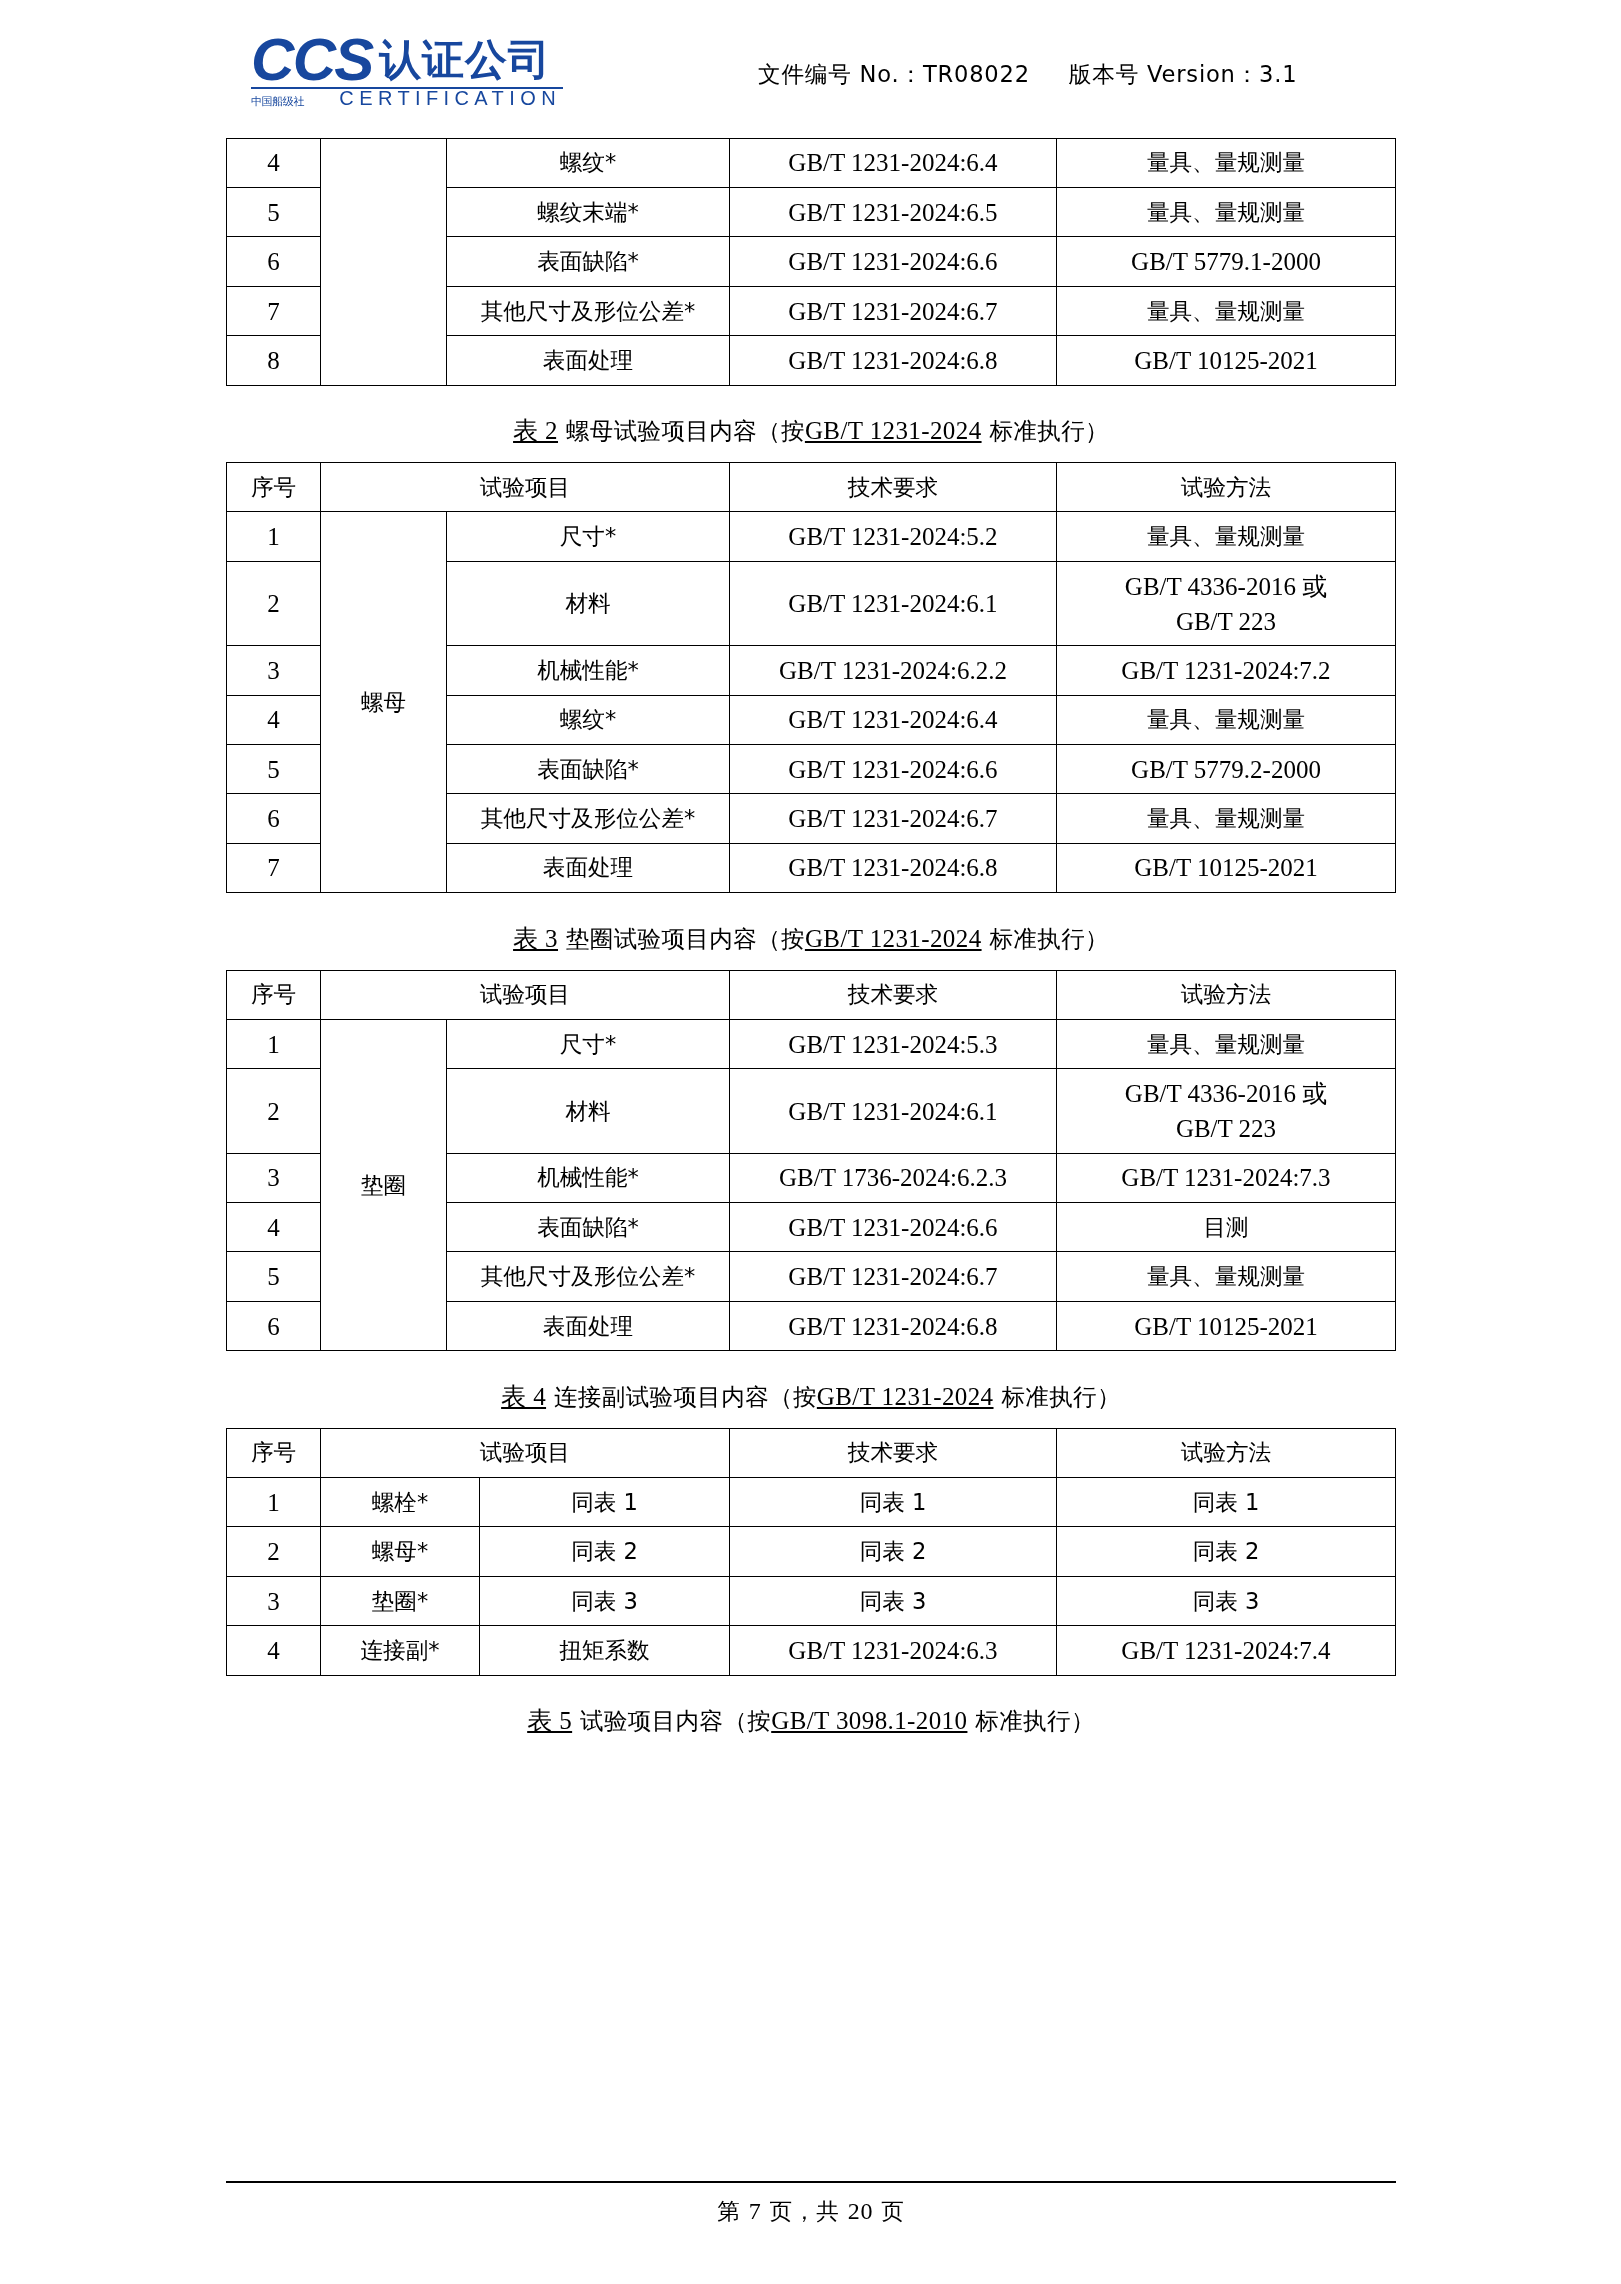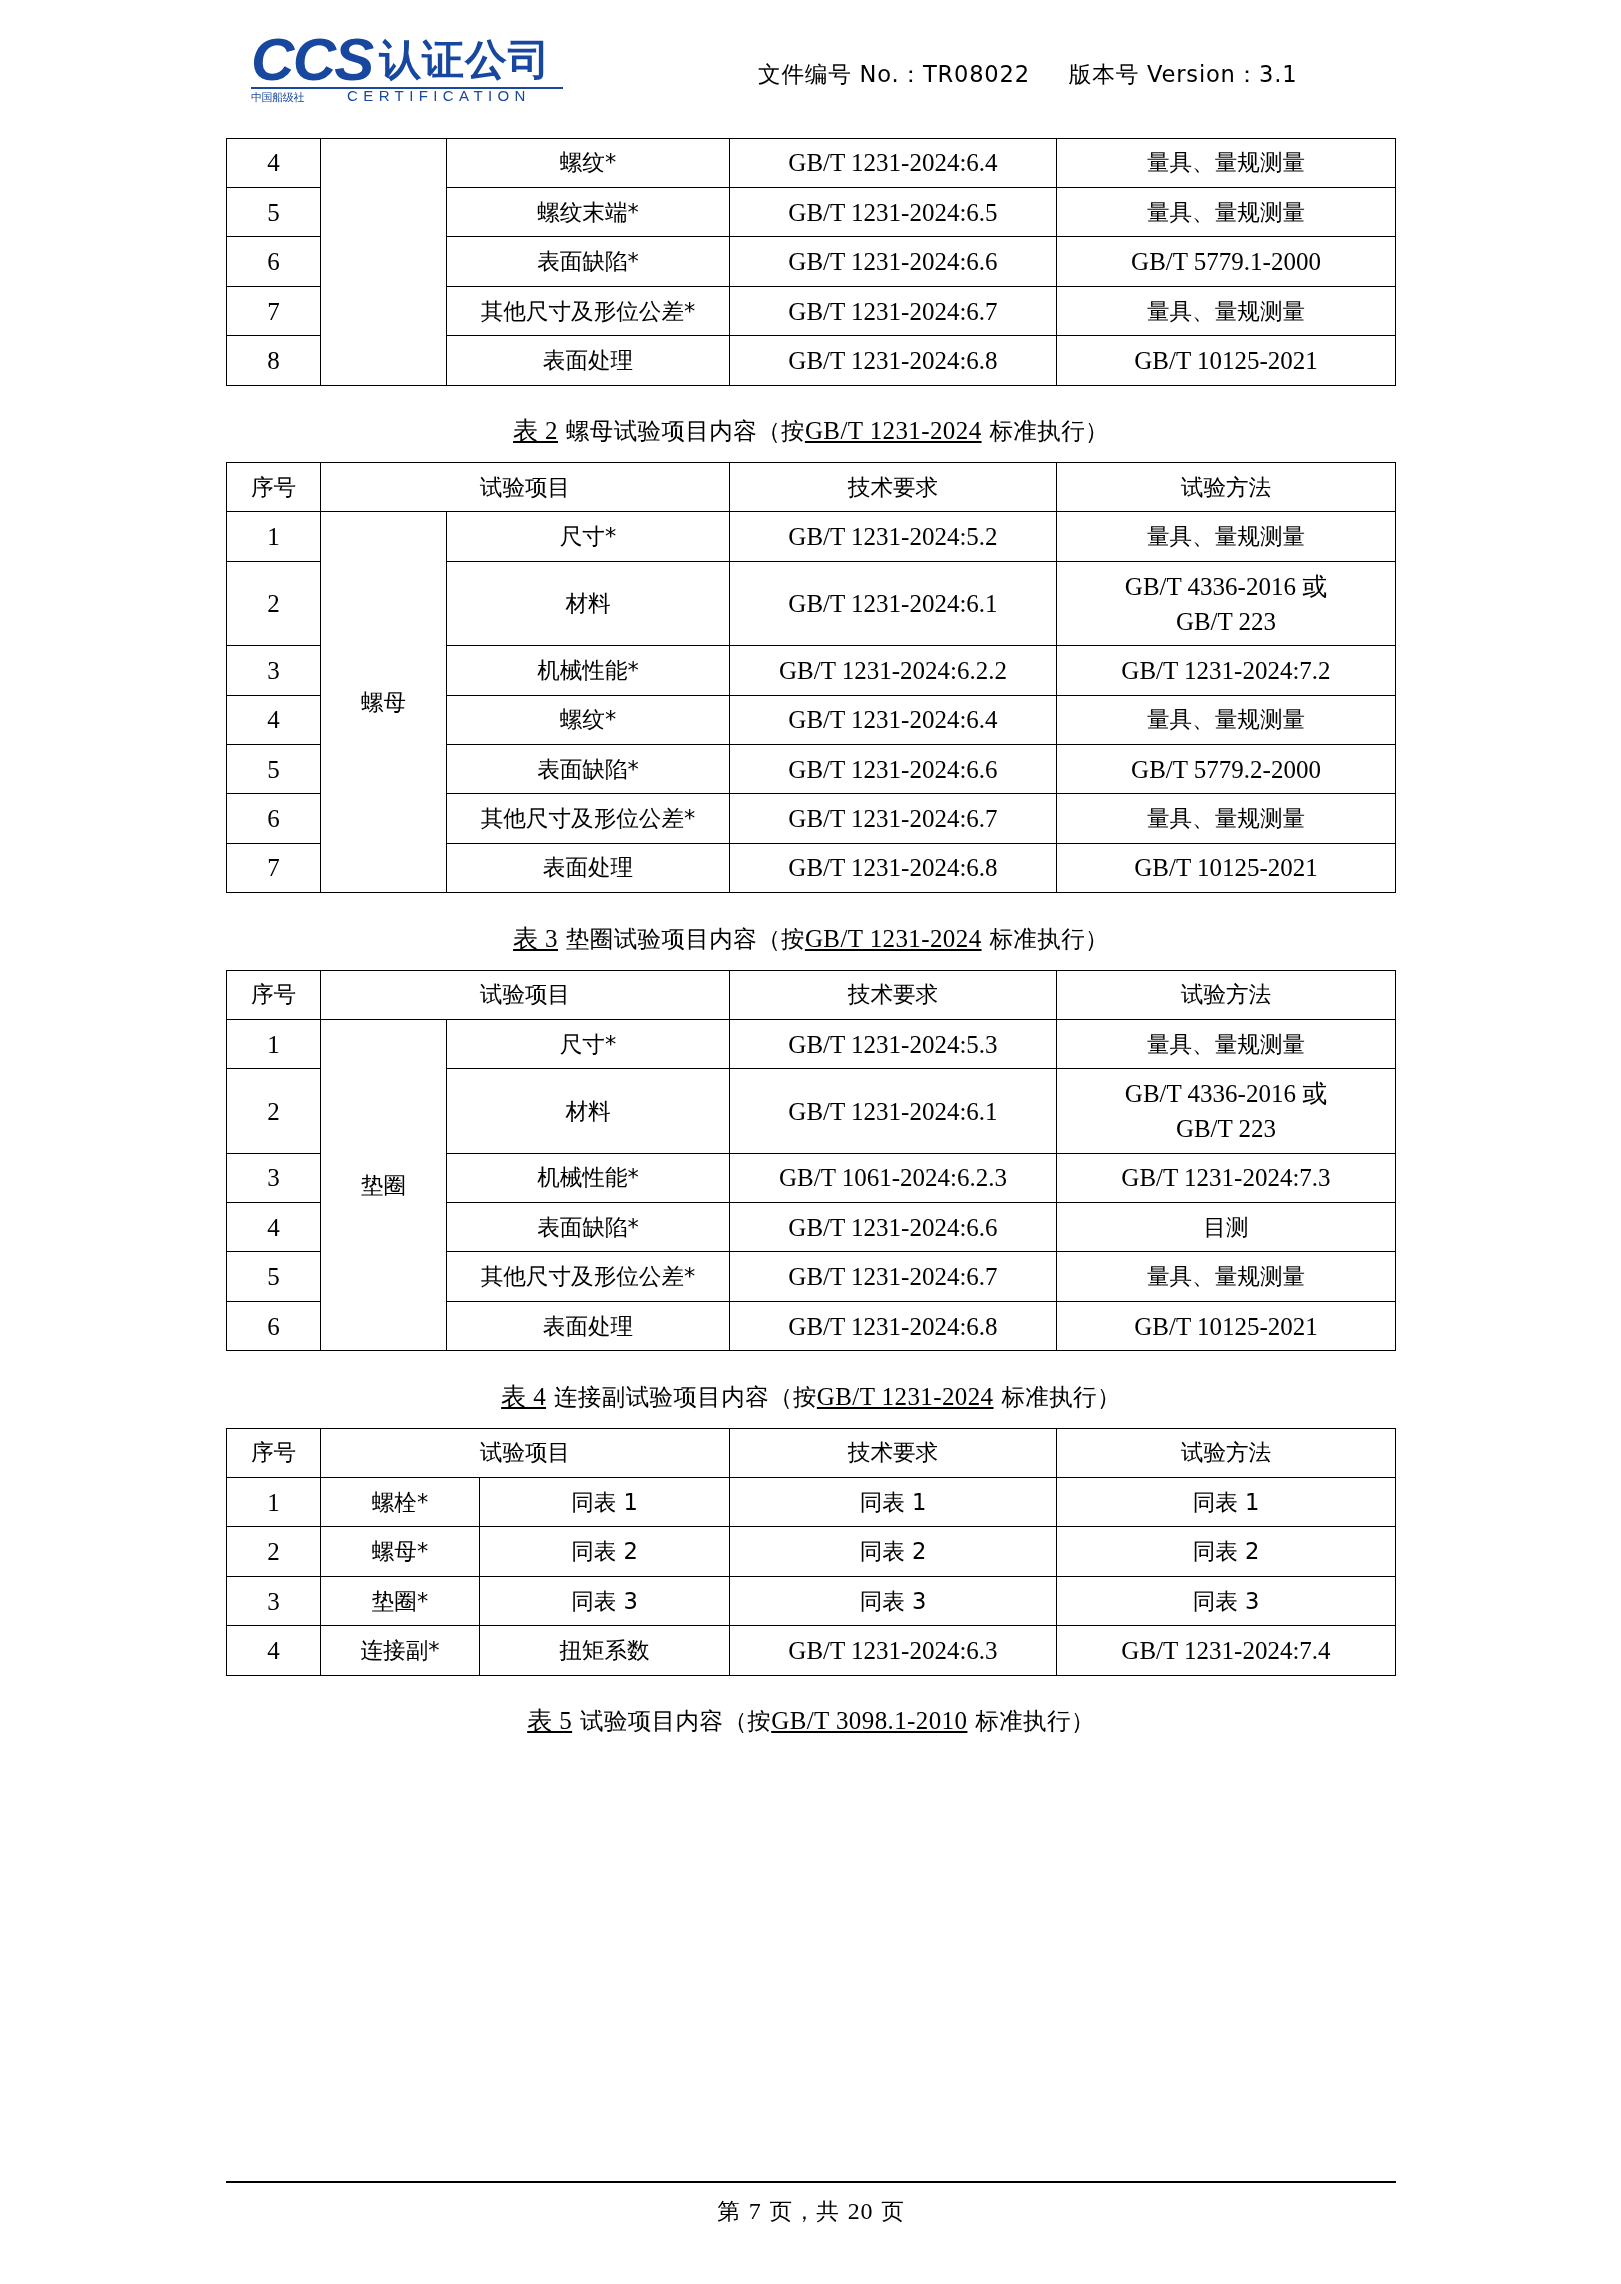--- a/index.html
+++ b/index.html
@@ -66,24 +66,23 @@
   .logo-sub-cn {
     font-family: "DejaVu Sans", sans-serif;
     font-size: 11px;
     color: #17479e;
     width: 91px;
     line-height: 11px;
     letter-spacing: -0.4px;
   }
   .logo-sub-en {
     font-family: "Liberation Sans", sans-serif;
-    font-size: 15px;
+    font-size: 20px;
     color: #17479e;
     letter-spacing: 5.4px;
-    margin-left: 5px;
     font-weight: normal;
   }
   .logo-rule {
     position: absolute;
     left: 0;
     top: 52px;
     width: 312px;
     height: 1.7px;
     background: #17479e;
   }
@@ -343,21 +342,21 @@
         </tr>
         <tr>
           <td class="latin">2</td>
           <td>材料</td>
           <td class="latin">GB/T 1231-2024:6.1</td>
           <td class="latin">GB/T 4336-2016 或<br>GB/T 223</td>
         </tr>
         <tr>
           <td class="latin">3</td>
           <td>机械性能*</td>
-          <td class="latin">GB/T 1061-2024:6.2.3</td>
+          <td class="latin">GB/T 1736-2024:6.2.3</td>
           <td class="latin">GB/T 1231-2024:7.3</td>
         </tr>
         <tr>
           <td class="latin">4</td>
           <td>表面缺陷*</td>
           <td class="latin">GB/T 1231-2024:6.6</td>
           <td>目测</td>
         </tr>
         <tr>
           <td class="latin">5</td>

